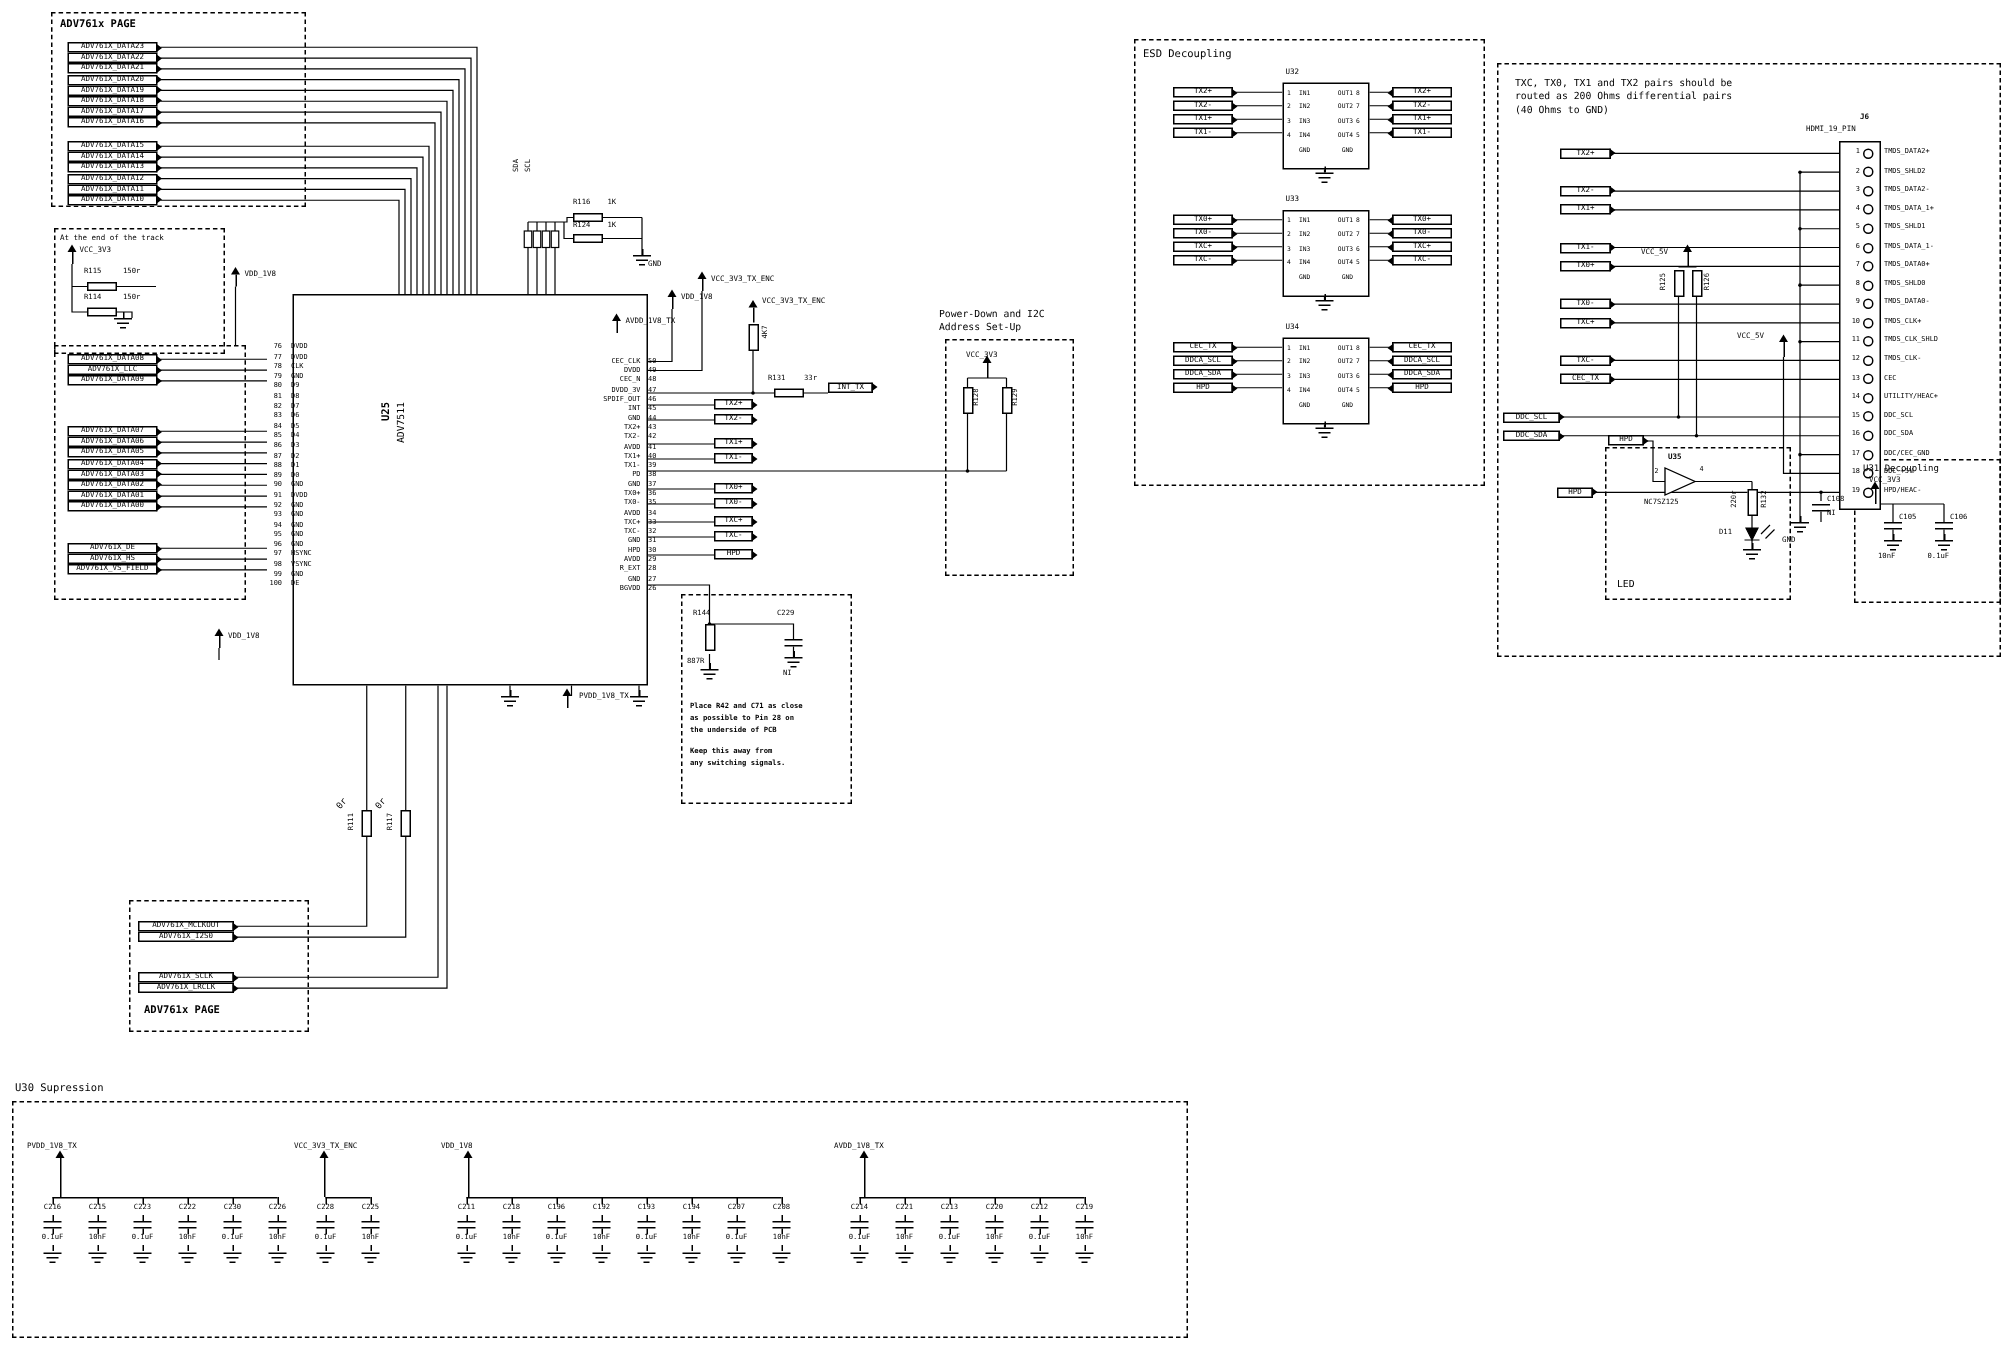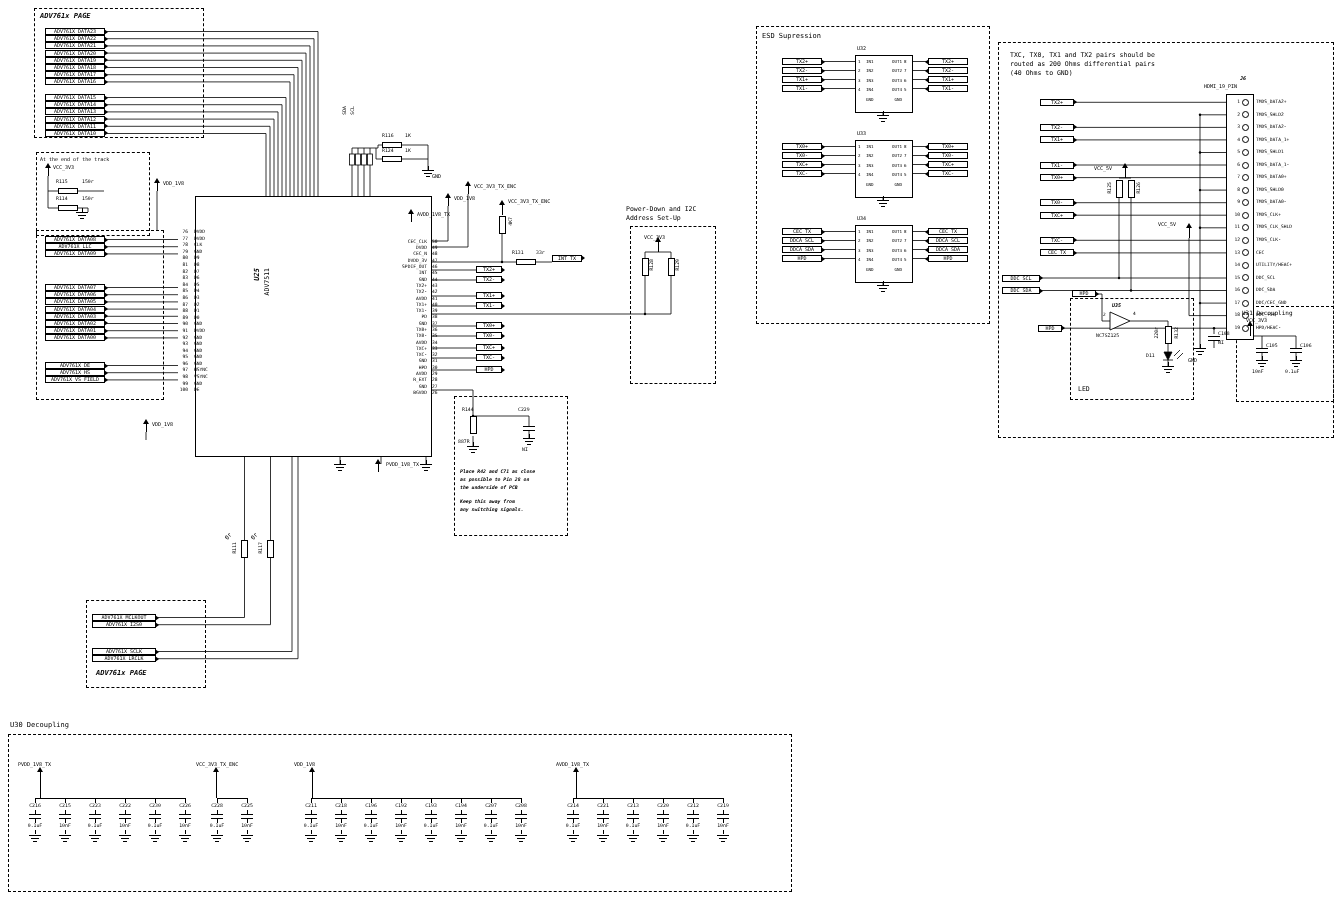--- a/index.html
+++ b/index.html
@@ -1,21 +1,21 @@
 <!DOCTYPE html>
 <html><head>
 <meta charset="utf-8">
 <style>
   html,body{margin:0;padding:0;background:#fff;}
   .canvas{position:relative;width:1334px;height:897px;background:#fff;overflow:hidden;
           font-family:"DejaVu Sans Mono","Liberation Mono",monospace;color:#000;}
   svg.wires{position:absolute;left:0;top:0;z-index:1;}
   .box{position:absolute;border:1px dashed #000;z-index:0;background:transparent;}
   .lbl{position:absolute;font-size:5.5px;line-height:1;white-space:nowrap;z-index:3;}
-  .b{font-weight:bold;font-style:italic;}
+  .b{font-weight:bold;}
   .t7{font-size:7px;}.t65{font-size:6.5px;}.t6{font-size:6px;}.t5{font-size:5px;}.t48{font-size:4.8px;}.t45{font-size:4.5px;}
   .vt{writing-mode:vertical-rl;transform:rotate(180deg);}
   .diag{transform:rotate(-50deg);transform-origin:left center;}
   .flagcol{position:absolute;display:flex;flex-direction:column;gap:0.2px;z-index:3;}
   .flag{display:flex;align-items:center;justify-content:center;height:7px;border:0.8px solid #000;
         font-size:5px;line-height:1;background:#fff;position:relative;box-sizing:border-box;
         padding:0 2px;white-space:nowrap;z-index:3;}
   .flag::after{content:"";position:absolute;right:-4px;top:50%;transform:translateY(-50%);
         width:0;height:0;border-left:4px solid #000;border-top:3px solid transparent;border-bottom:3px solid transparent;}
   .flag.pl::after{display:none;}
@@ -424,21 +424,21 @@
 
   <div class="lbl t65" style="left:626px;top:206px">Power-Down and I2C</div>
   <div class="lbl t65" style="left:626px;top:215px">Address Set-Up</div>
   <div class="lbl t5" style="left:644px;top:235px">VCC_3V3</div>
   <div class="pwr" style="left:658px;top:242px;height:10px"></div>
   <div class="res-v" style="left:642px;top:258px"></div>
   <div class="lbl vt t48" style="left:650px;top:259px">R128</div>
   <div class="res-v" style="left:668px;top:258px"></div>
   <div class="lbl vt t48" style="left:676px;top:259px">R129</div>
 
-  <div class="lbl t7" style="left:762px;top:33px">ESD Supression</div>
+  <div class="lbl t7" style="left:762px;top:33px">ESD Decoupling</div>
 
   <div class="lbl t5" style="left:857px;top:46px">U32</div>
   <div class="echip" style="left:855px;top:55px">
     <div class="erows">
         <div class="erow">
           <span class="epn">1</span>
           <span>IN1</span>
           <span class="egrow"></span>
           <span>OUT1</span>
           <span class="epn">8</span>
@@ -770,21 +770,21 @@
   <div class="flagcol w64" style="left:92px;top:614px">
       <div class="flag">ADV761X_MCLKOUT</div>
       <div class="flag">ADV761X_I2S0</div>
     </div>
   <div class="flagcol w64" style="left:92px;top:648px">
       <div class="flag">ADV761X_SCLK</div>
       <div class="flag">ADV761X_LRCLK</div>
     </div>
   <div class="lbl t7 b" style="left:96px;top:670px">ADV761x PAGE</div>
 
-  <div class="lbl t7" style="left:10px;top:722px">U30 Decoupling</div>
+  <div class="lbl t7" style="left:10px;top:722px">U30 Supression</div>
 
   <div class="lbl t5" style="left:18px;top:762px">PVDD_1V8_TX</div>
   <div class="pwr" style="left:40px;top:772px;height:26px"></div>
   <div class="cgroup" style="left:24px;top:798px">
       <div class="citem">
         <div class="cstem"></div>
         <div class="cref">C216</div>
         <div class="cstem2"></div>
         <div class="ccap"></div>
         <div class="cstem2"></div>

